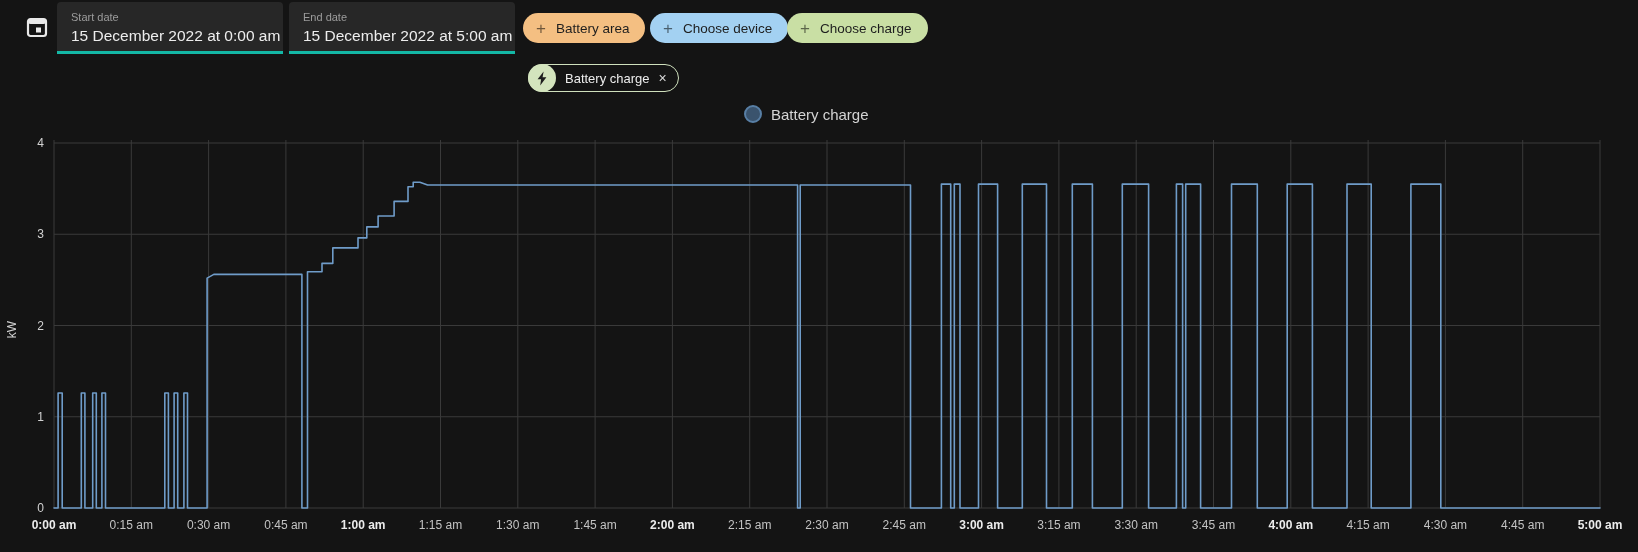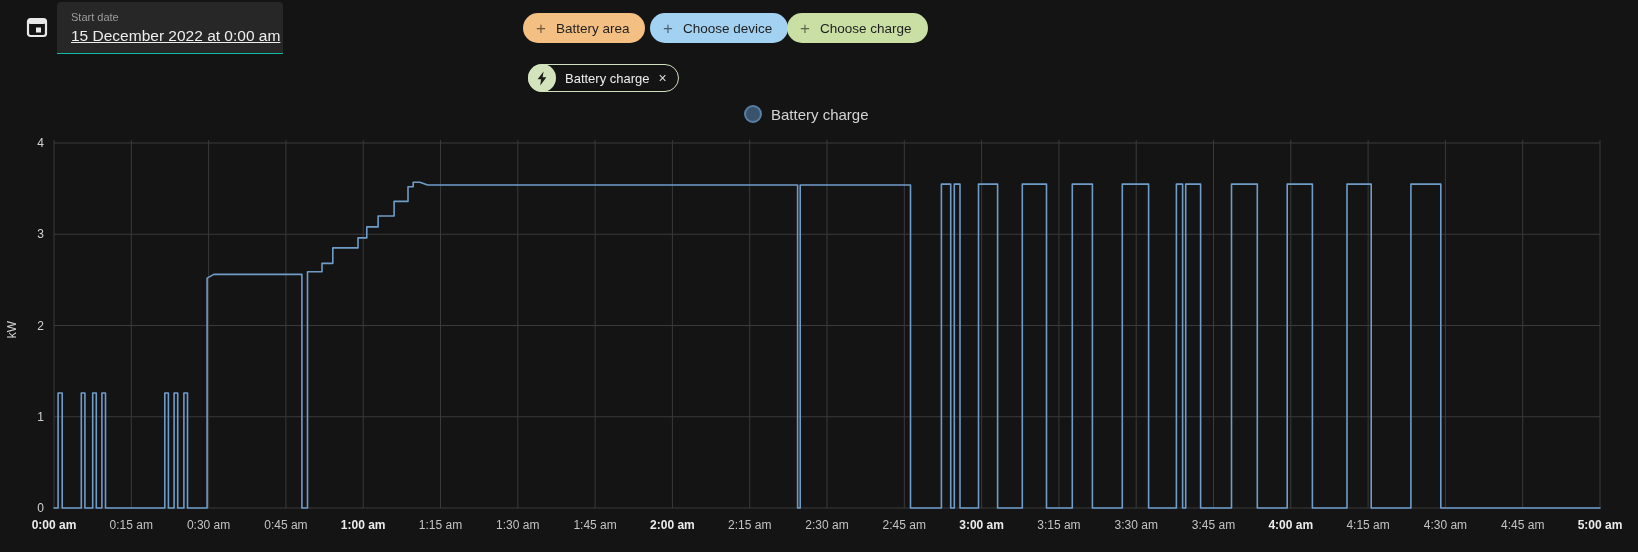--- a/index.html
+++ b/index.html
@@ -2,25 +2,25 @@
 <html><head>
 <meta charset="utf-8">
 <style>
   html,body{margin:0;padding:0;background:#101010;}
   .stage{position:relative;width:1638px;height:552px;background:#141414;overflow:hidden;
          font-family:"Liberation Sans",sans-serif;-webkit-font-smoothing:antialiased;}
 
   
   .cal-btn{position:absolute;left:24px;top:14px;width:26px;height:26px;background:none;border:none;
            padding:0;cursor:pointer;}
-  .date-field{position:absolute;top:2px;height:52px;background:#272727;border-bottom:1px solid #14b8a6;
+  .date-field{position:absolute;top:2px;height:52px;background:#272727;border-bottom:3px solid #14b8a6;
               border-radius:4px 4px 0 0;box-sizing:border-box;padding:9px 0 0 14px;overflow:hidden;
               white-space:nowrap;cursor:pointer;}
   .df-label{display:block;font-size:11px;color:#9c9c9c;margin-bottom:4px;}
-  .df-value{font-size:15.5px;color:#ededed;text-decoration:underline;}
+  .df-value{font-size:15.5px;color:#ededed;}
   #start-field{left:57px;width:226px;}
   #end-field{left:289px;width:226px;}
 
   .chip-btn{position:absolute;top:13px;height:30px;border:none;border-radius:15px;display:flex;
             align-items:center;gap:10px;padding:0 16px 0 13px;font-size:13.5px;color:#1e1e1e;
             cursor:pointer;font-family:inherit;}
   .plus{font-size:17px;color:rgba(0,0,0,.55);font-weight:400;line-height:1;}
   #chip-area{left:523px;background:#f4bf82;}
   #chip-device{left:650px;background:#a3d1f2;}
   #chip-entity{left:787px;background:#c9dfa4;}
@@ -51,20 +51,24 @@
     <svg width="26" height="26" viewBox="0 0 26 26">
       <rect x="4" y="5" width="18" height="17" rx="2.5" fill="none" stroke="#e9e9e9" stroke-width="2.2"></rect>
       <rect x="4" y="5" width="18" height="5" rx="2.5" fill="#e9e9e9"></rect>
       <rect x="12" y="13.5" width="5" height="5" fill="#e9e9e9"></rect>
     </svg>
   </button>
 
   <div class="date-field" id="start-field">
     <span class="df-label">Start date</span>
     <span class="df-value">15 December 2022 at 0:00 am</span>
+  </div>
+  <div class="date-field" id="end-field">
+    <span class="df-label">End date</span>
+    <span class="df-value">15 December 2022 at 5:00 am</span>
   </div>
 
   <button class="chip-btn" id="chip-area">
     <span class="plus">+</span>
     <span>Battery area</span>
   </button>
   <button class="chip-btn" id="chip-device">
     <span class="plus">+</span>
     <span>Choose device</span>
   </button>

